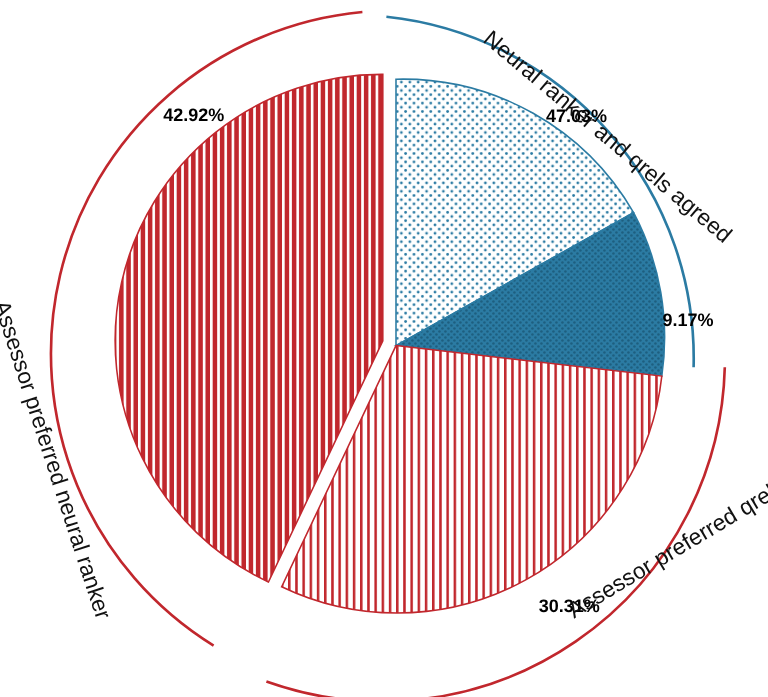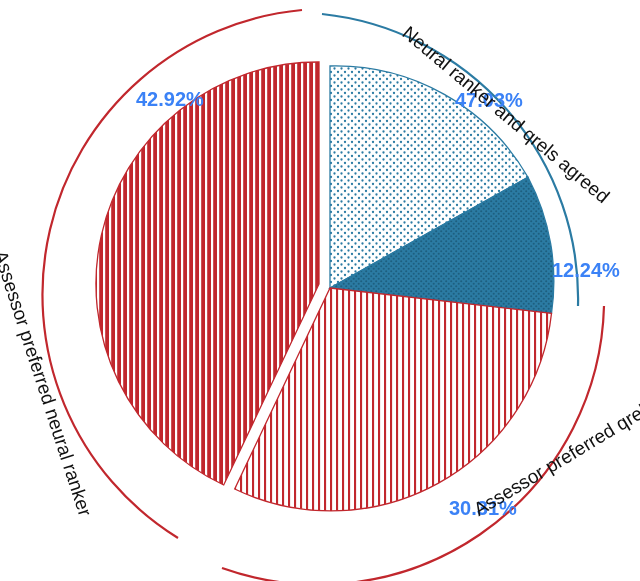--- a/index.html
+++ b/index.html
@@ -18,22 +18,22 @@
     position: absolute;
     left: 0;
     top: 0;
     width: 640px;
     height: 581px;
   }
   .pct-label {
     position: absolute;
     font-family: "Liberation Sans", sans-serif;
     font-weight: bold;
-    font-size: 20px;
-    color: #3b82f6;
+    font-size: 15px;
+    color: #000000;
     white-space: nowrap;
   }
   .group-label {
     position: absolute;
     font-family: "Liberation Sans", sans-serif;
     font-size: 19px;
     color: #111111;
     white-space: nowrap;
     transform-origin: 0 0;
   }
@@ -82,21 +82,21 @@
     <path d="M 330 288 L 551.5 313.4 A 222 222 0 0 1 234.7 489.0 Z" fill="url(#pat-stripes-light)" stroke="#c1272d" stroke-width="1.3"></path>
 
     <g transform="translate(-11,-4)">
       <path d="M 330 288 L 234.7 489.0 A 222 222 0 0 1 330 66 Z" fill="url(#pat-stripes-solid)" stroke="#c1272d" stroke-width="1.3"></path>
     </g>
   </svg>
 
   
   <div class="pct-label" style="left:455px; top:89px;">47.03%</div>
 
-  <div class="pct-label" style="left:552px; top:259px;">12.24%</div>
+  <div class="pct-label" style="left:552px; top:259px;">9.17%</div>
 
   <div class="pct-label" style="left:449px; top:497px;text-align:center;">30.31%</div>
 
   <div class="pct-label" style="left:136px; top:88px;">42.92%</div>
 
   
   <div class="group-label" style="left:412px; top:22px; transform: rotate(40deg);">Neural ranker and qrels agreed</div>
 
   <div class="group-label" style="left:470px; top:502px; transform: rotate(-31deg);">Assessor preferred qrels</div>
 

